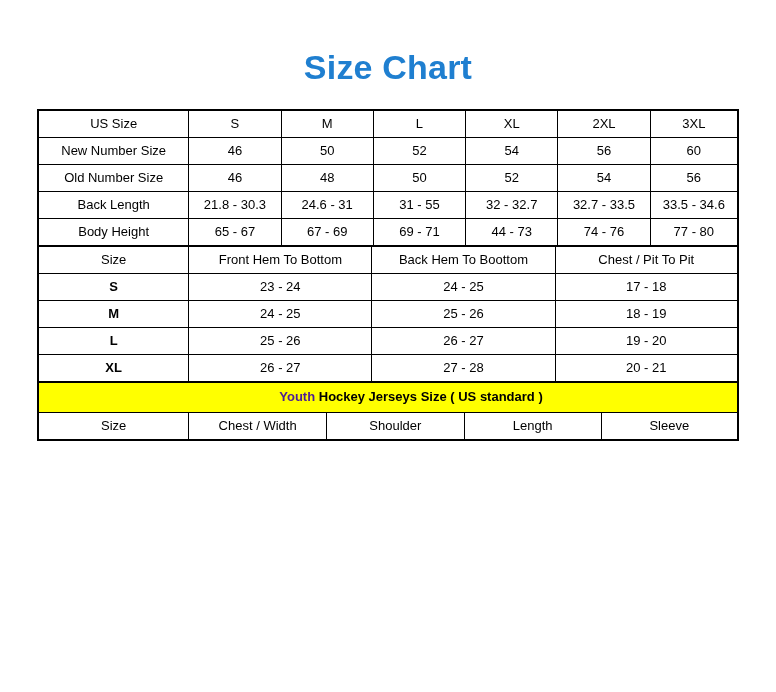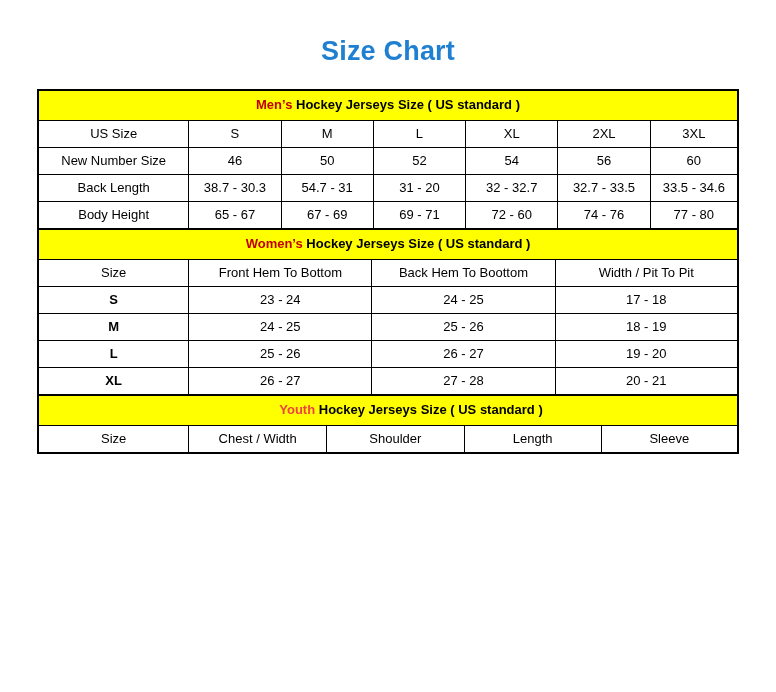--- a/index.html
+++ b/index.html
@@ -16,24 +16,24 @@
   }
   .page {
     width: 776px;
     height: 692px;
     position: relative;
     box-sizing: border-box;
   }
   .title {
     text-align: center;
     color: #1f7fd0;
-    font-size: 27px;
+    font-size: 34px;
     font-weight: bold;
     margin: 0;
-    padding-top: 36px;
+    padding-top: 48px;
     letter-spacing: 0.2px;
   }
   .chart-wrap {
     margin: 22px 37px 0 37px;
     border: 1px solid #000;
     box-sizing: border-box;
   }
   table.size-table {
     border-collapse: collapse;
     width: 100%;
@@ -49,21 +49,21 @@
     line-height: 1.15;
   }
   .band {
     background: #ffff00;
     font-weight: bold;
     font-size: 14px;
     height: 30px !important;
   }
   .band .accent-men { color: #c00000; }
   .band .accent-women { color: #c00000; }
-  .band .accent-youth { color: #ef4444; margin-left: 46px; }
+  .band .accent-youth { color: #4c1d95; margin-left: 46px; }
   .band .rest { color: #000000; }
   .hdr {
     font-weight: normal;
   }
   .rowlabel {
     font-weight: normal;
   }
   .bold-cell { font-weight: bold; }
 </style>
 </head>
@@ -79,82 +79,81 @@
       <colgroup>
         <col style="width:21.5%">
           <col style="width:13.2%">
           <col style="width:13.2%">
           <col style="width:13.2%">
           <col style="width:13.2%">
           <col style="width:13.2%">
           <col style="width:12.5%">
       </colgroup>
       <tbody>
-        <tr>
-          <td class="band" colspan="7">
-            <span class="accent-men">Men’s</span><span class="rest"> Hockey Jerseys Size ( US standard )</span>
-          </td>
-        </tr>
         <tr>
           <td class="hdr">US Size</td>
           <td class="hdr">S</td>
           <td class="hdr">M</td>
           <td class="hdr">L</td>
           <td class="hdr">XL</td>
           <td class="hdr">2XL</td>
           <td class="hdr">3XL</td>
         </tr>
         <tr>
           <td class="rowlabel">New Number Size</td>
           <td>46</td>
           <td>50</td>
           <td>52</td>
           <td>54</td>
           <td>56</td>
           <td>60</td>
         </tr>
         <tr>
+          <td class="rowlabel">Old Number Size</td>
+          <td>46</td>
+          <td>48</td>
+          <td>50</td>
+          <td>52</td>
+          <td>54</td>
+          <td>56</td>
+        </tr>
+        <tr>
           <td class="rowlabel">Back Length</td>
-          <td>38.7 - 30.3</td>
-          <td>54.7 - 31</td>
-          <td>31 - 20</td>
+          <td>21.8 - 30.3</td>
+          <td>24.6 - 31</td>
+          <td>31 - 55</td>
           <td>32 - 32.7</td>
           <td>32.7 - 33.5</td>
           <td>33.5 - 34.6</td>
         </tr>
         <tr>
           <td class="rowlabel">Body Height</td>
           <td>65 - 67</td>
           <td>67 - 69</td>
           <td>69 - 71</td>
-          <td>72 - 60</td>
+          <td>44 - 73</td>
           <td>74 - 76</td>
           <td>77 - 80</td>
         </tr>
       </tbody>
     </table>
 
     <table class="size-table">
       <colgroup>
         <col style="width:21.5%">
           <col style="width:26.2%">
           <col style="width:26.2%">
           <col style="width:26.1%">
       </colgroup>
       <tbody>
         <tr>
-          <td class="band" colspan="4">
-            <span class="accent-women">Women’s</span><span class="rest"> Hockey Jerseys Size ( US standard )</span>
-          </td>
-        </tr>
-        <tr>
           <td class="hdr">Size</td>
           <td class="hdr">Front Hem To Bottom</td>
           <td class="hdr">Back Hem To Boottom</td>
-          <td class="hdr">Width / Pit To Pit</td>
+          <td class="hdr">Chest / Pit To Pit</td>
         </tr>
         <tr>
           <td class="bold-cell">S</td>
           <td>23 - 24</td>
           <td>24 - 25</td>
           <td>17 - 18</td>
         </tr>
         <tr>
           <td class="bold-cell">M</td>
           <td>24 - 25</td>

